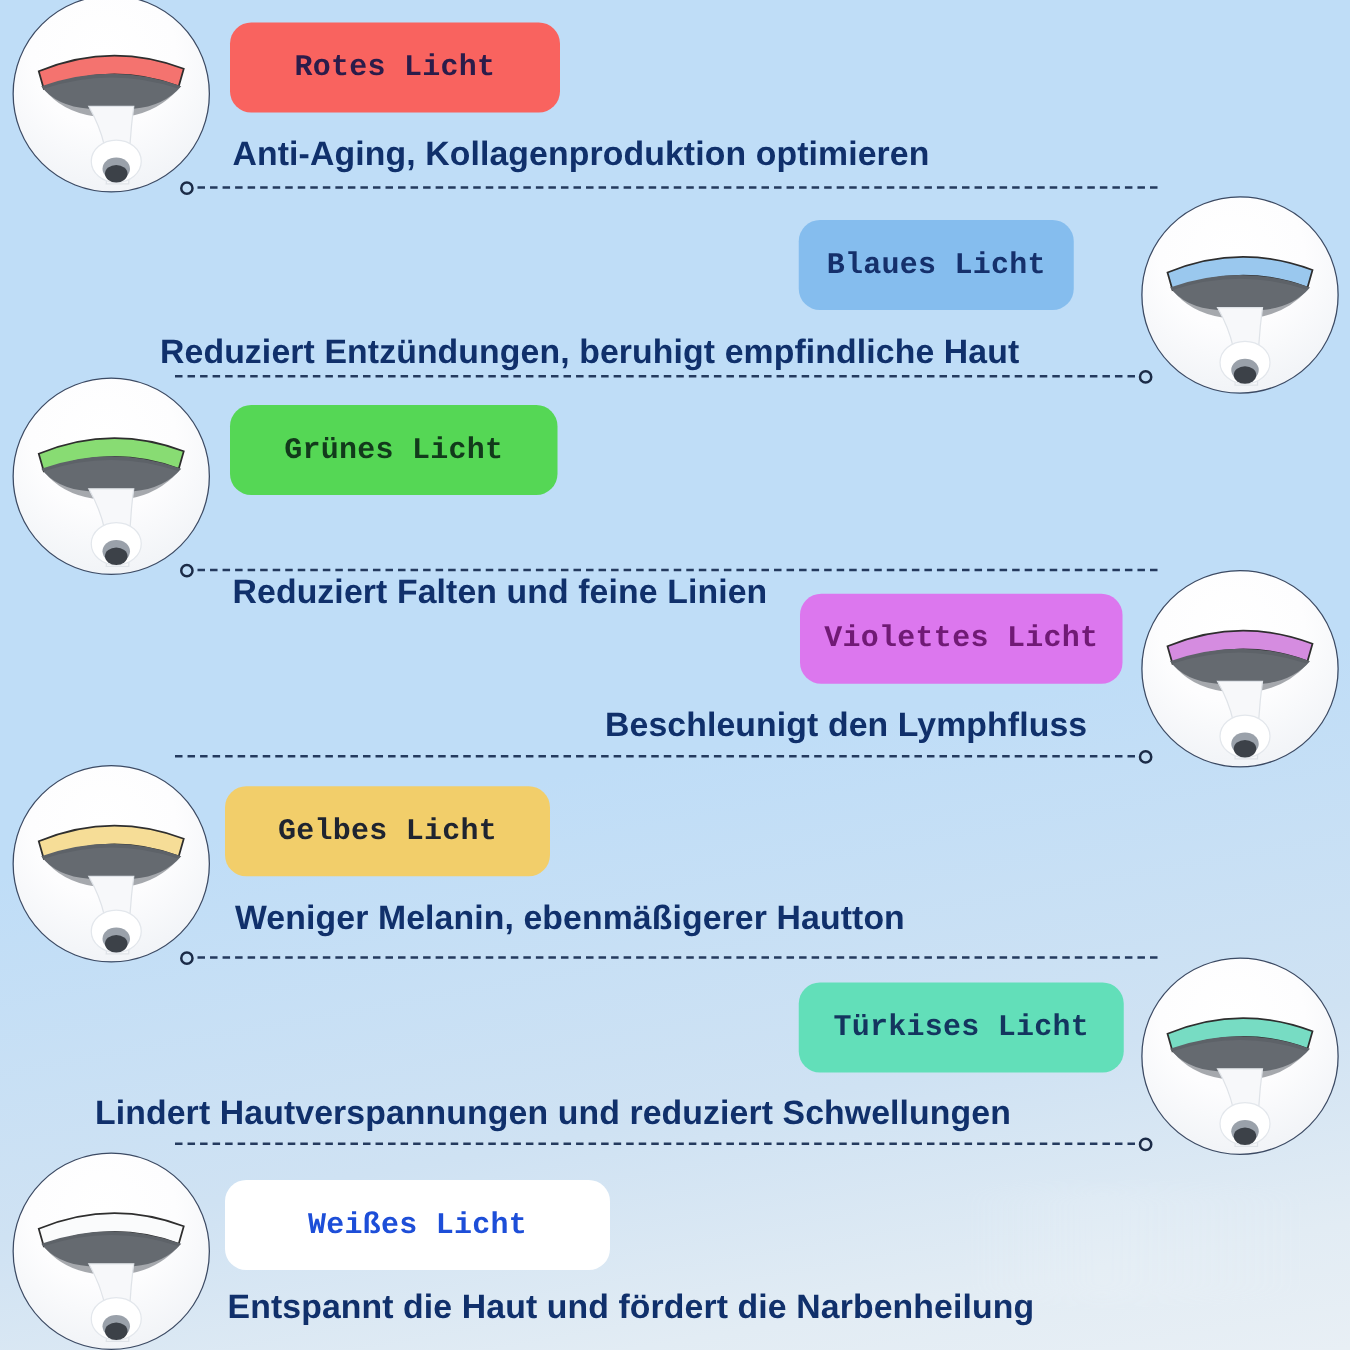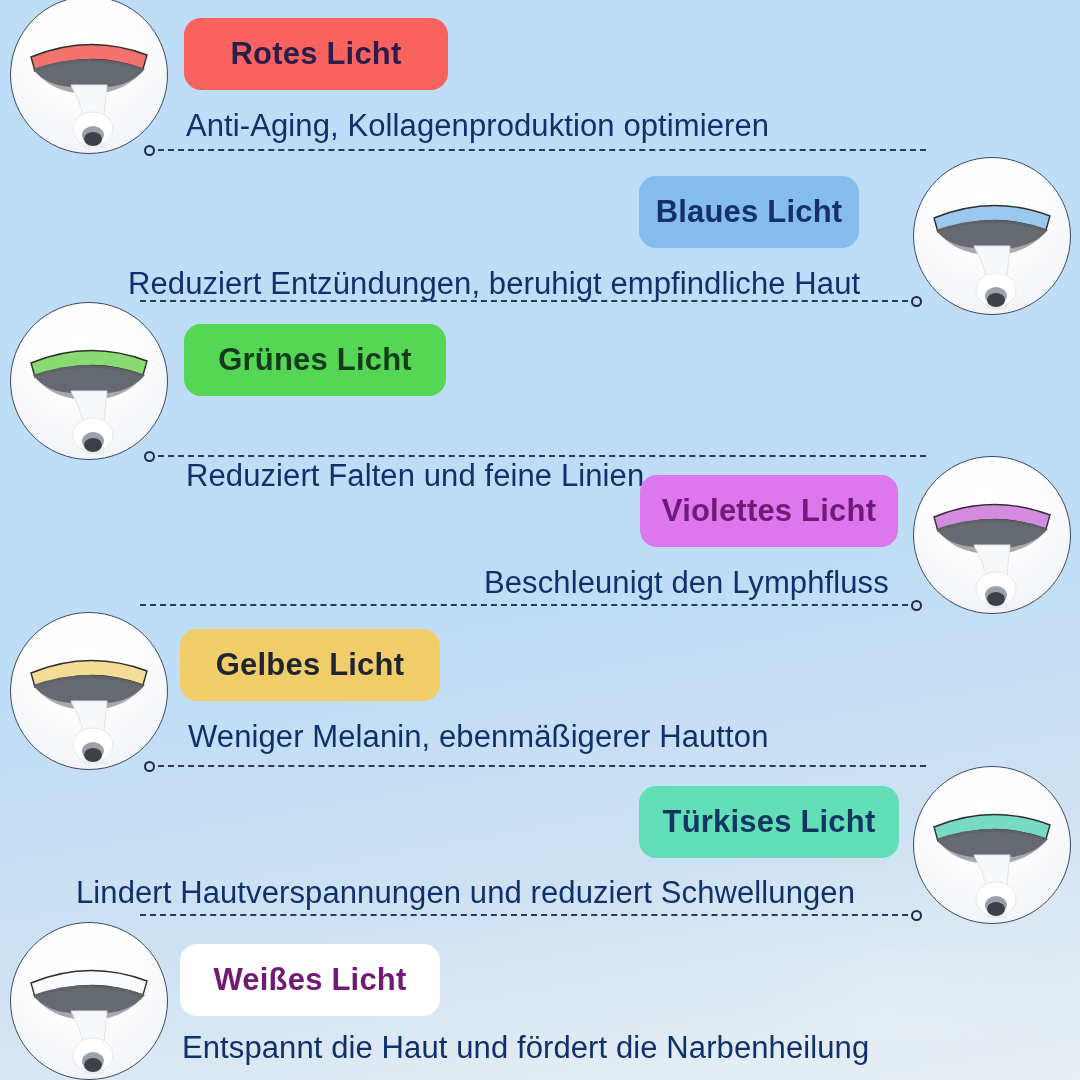--- a/index.html
+++ b/index.html
@@ -25,33 +25,34 @@
     overflow:hidden;
   }
   .device-svg{position:absolute;left:0;top:0;width:100%;height:100%;}
 
   
   .pill{
     position:absolute;
     display:flex;align-items:center;justify-content:center;
     height:72px;
     border-radius:17px;
-    font-size:31px;
+    font-size:24px;
     font-weight:bold;
     letter-spacing:.2px;
     white-space:nowrap;
     box-sizing:border-box;
     padding:0 22px;
+    font-family:Liberation Mono, monospace;
   }
 
   
   .desc{
     position:absolute;
-    font-size:31px;
-    font-weight:normal;
+    font-size:27px;
+    font-weight:bold;
     color:#10306b;
     white-space:nowrap;
     letter-spacing:.1px;
   }
 
   
   .connector{
     position:absolute;
     height:16px;
     display:flex;
@@ -226,19 +227,19 @@
         <path d="M20 60 Q78 36 136 58 L132 72 Q78 52 24 74 Z" fill="#FAFBFC" stroke="#2e2e2e" stroke-width="1.4"></path>
         <path d="M22 72 Q78 52 134 72 Q120 88 96 90 L60 90 Q34 88 22 72 Z" fill="#5d6268"></path>
         <path d="M24 74 Q78 56 132 74 Q116 92 92 96 L64 96 Q38 92 24 74 Z" fill="#6a7076" opacity=".6"></path>
         <path d="M60 88 Q78 120 74 150 L92 150 Q92 118 96 88 Z" fill="#f7f8fa" stroke="#dfe3e8" stroke-width="1"></path>
         <ellipse cx="82" cy="132" rx="20" ry="17" fill="#ffffff" stroke="#e3e7ec" stroke-width="1"></ellipse>
         <ellipse cx="82" cy="138" rx="11" ry="9" fill="#9aa1aa"></ellipse>
         <ellipse cx="82" cy="142" rx="9" ry="7" fill="#3c4148"></ellipse>
       </g>
     </svg>
   </div>
-  <div class="pill" style="left:180px;top:944px;width:260px;background:#FFFFFF;color:#701a75;text-align:right;">
+  <div class="pill" style="left:180px;top:944px;width:308px;background:#FFFFFF;color:#1d4ed8;text-align:right;">
     <span>Weißes Licht</span>
   </div>
   <div class="desc" style="left:182px;top:1030px;">Entspannt die Haut und fördert die Narbenheilung</div>
 
   <div class="wm"></div>
 </div>
 
 </body></html>

